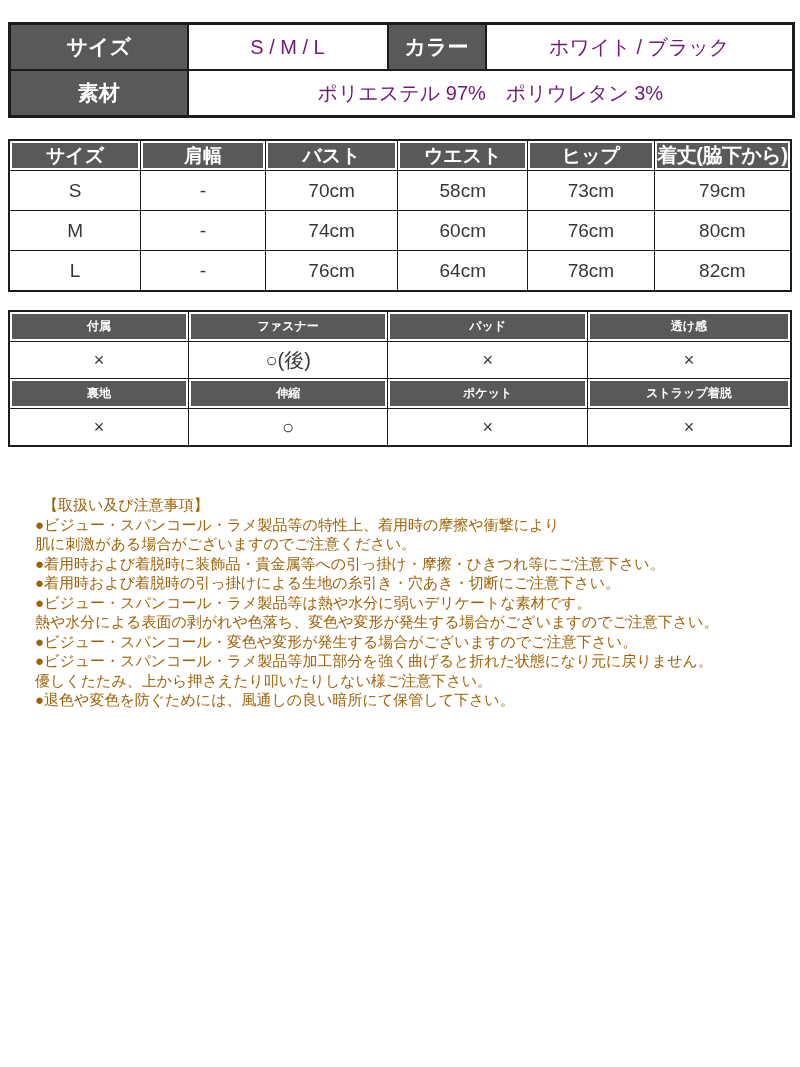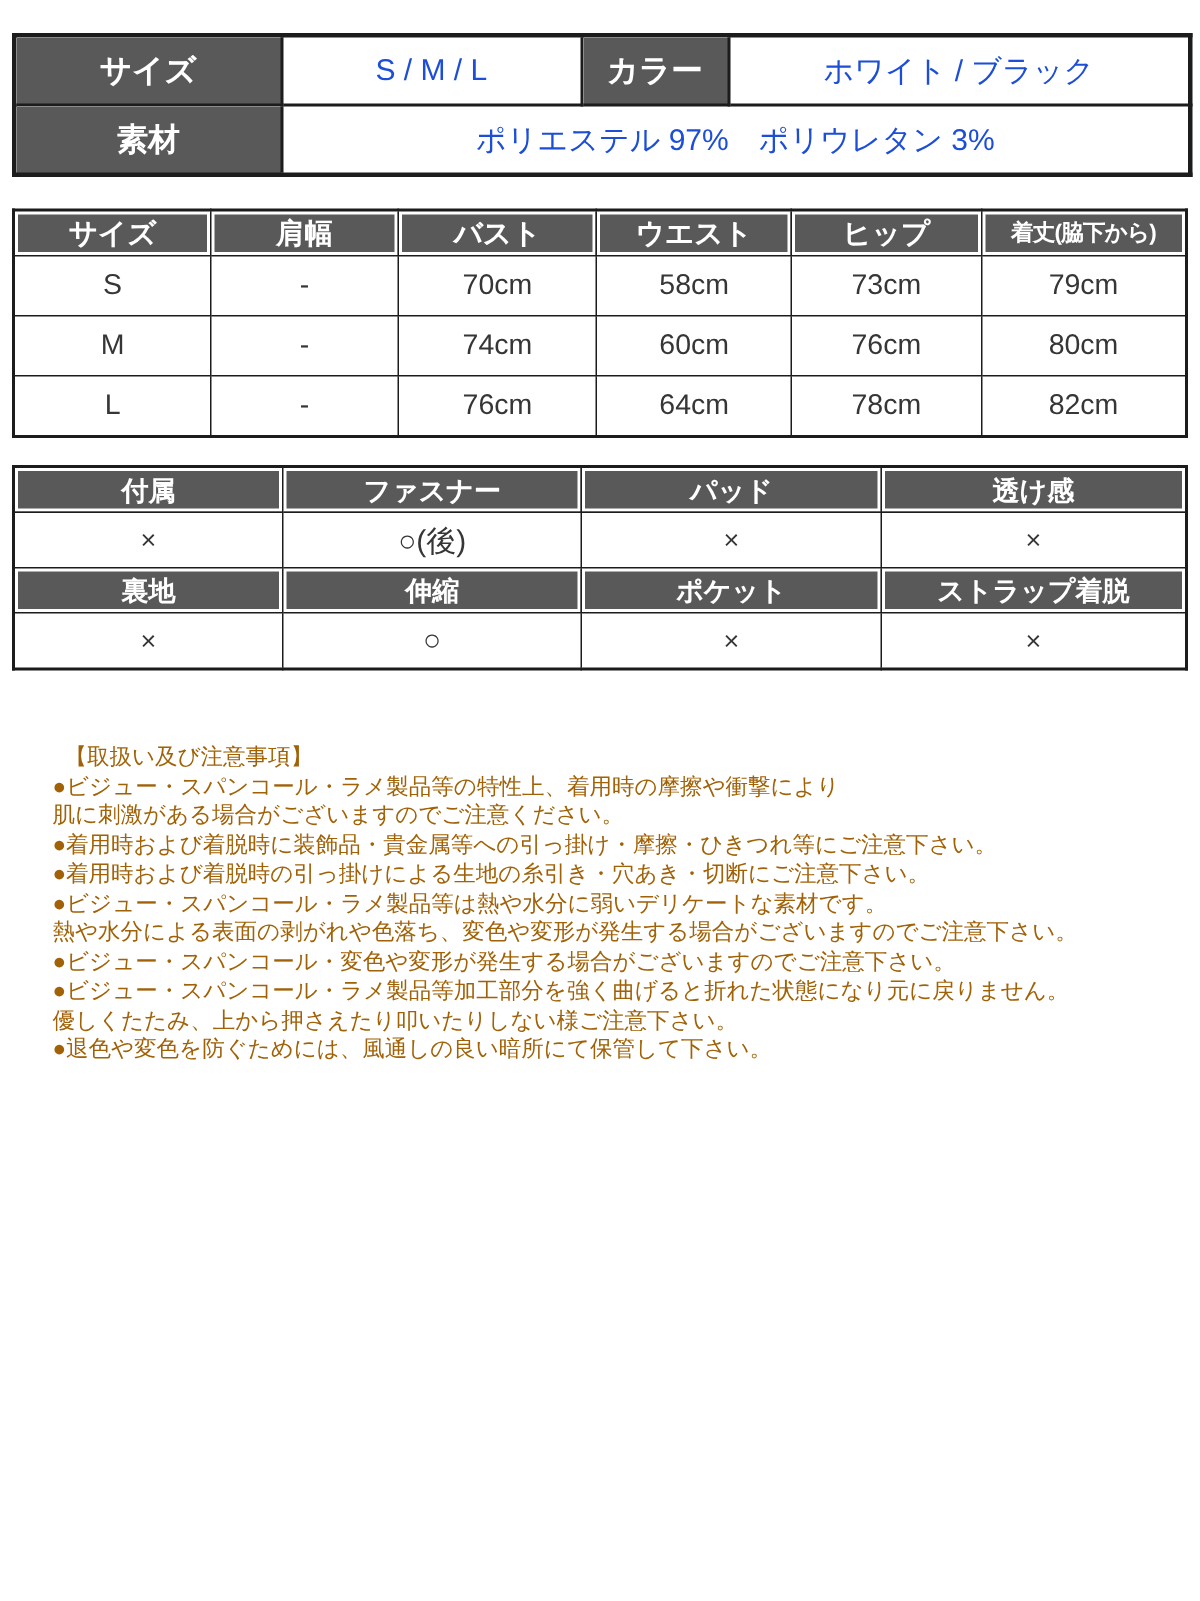--- a/index.html
+++ b/index.html
@@ -40,21 +40,21 @@
     white-space: nowrap;
   }
   table.spec th {
     background: #595959;
     color: #ffffff;
     font-size: 21px;
     font-weight: bold;
   }
   table.spec td {
     font-size: 20px;
-    color: #1d4ed8;
+    color: #701a75;
   }
 
   
   table.grid {
     border: 2px solid #1c1c1c;
   }
   table.grid th, table.grid td {
     border: 1.5px solid #1c1c1c;
     text-align: center;
     vertical-align: middle;
@@ -69,24 +69,24 @@
     font-weight: bold;
     height: 29px;
     box-shadow: inset 0 0 0 2px #ffffff; 
   }
   table.grid td {
     font-size: 19px;
     color: #363636;
   }
   table.sizechart { margin-bottom: 18px; }
   table.sizechart td { height: 39px; }
-  table.sizechart th.small { font-size: 15px; letter-spacing: -0.5px; }
+  table.sizechart th.small { font-size: 20px; letter-spacing: -0.5px; }
 
   table.features td { height: 36px; font-size: 18px; }
-  table.features th { font-size: 18px; }
+  table.features th { font-size: 12px; }
   table.features td.circle { font-size: 20px; }
 
   
   .notes {
     margin-top: 48px;
     padding-left: 27px;
     padding-right: 10px;
     font-size: 15px;
     line-height: 19.5px;
     color: #a16207;

